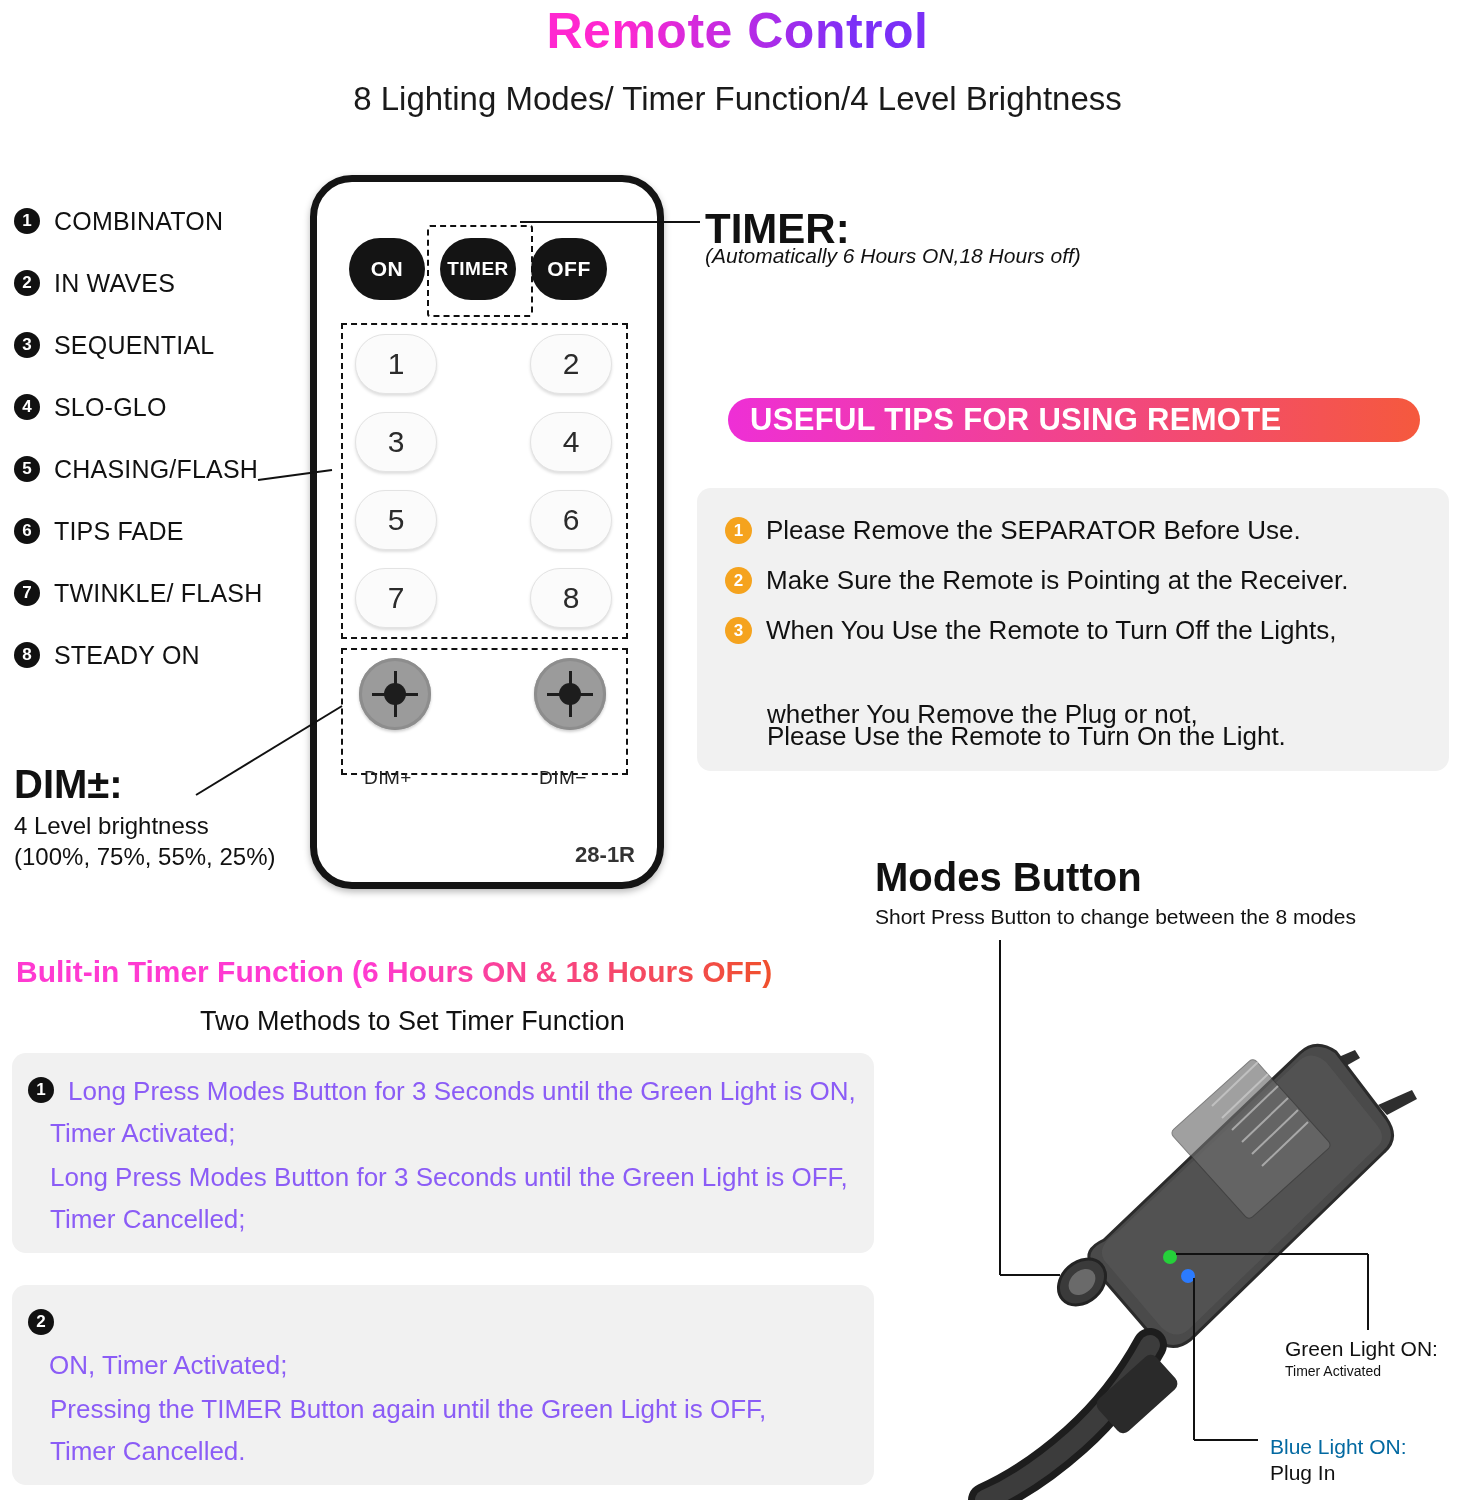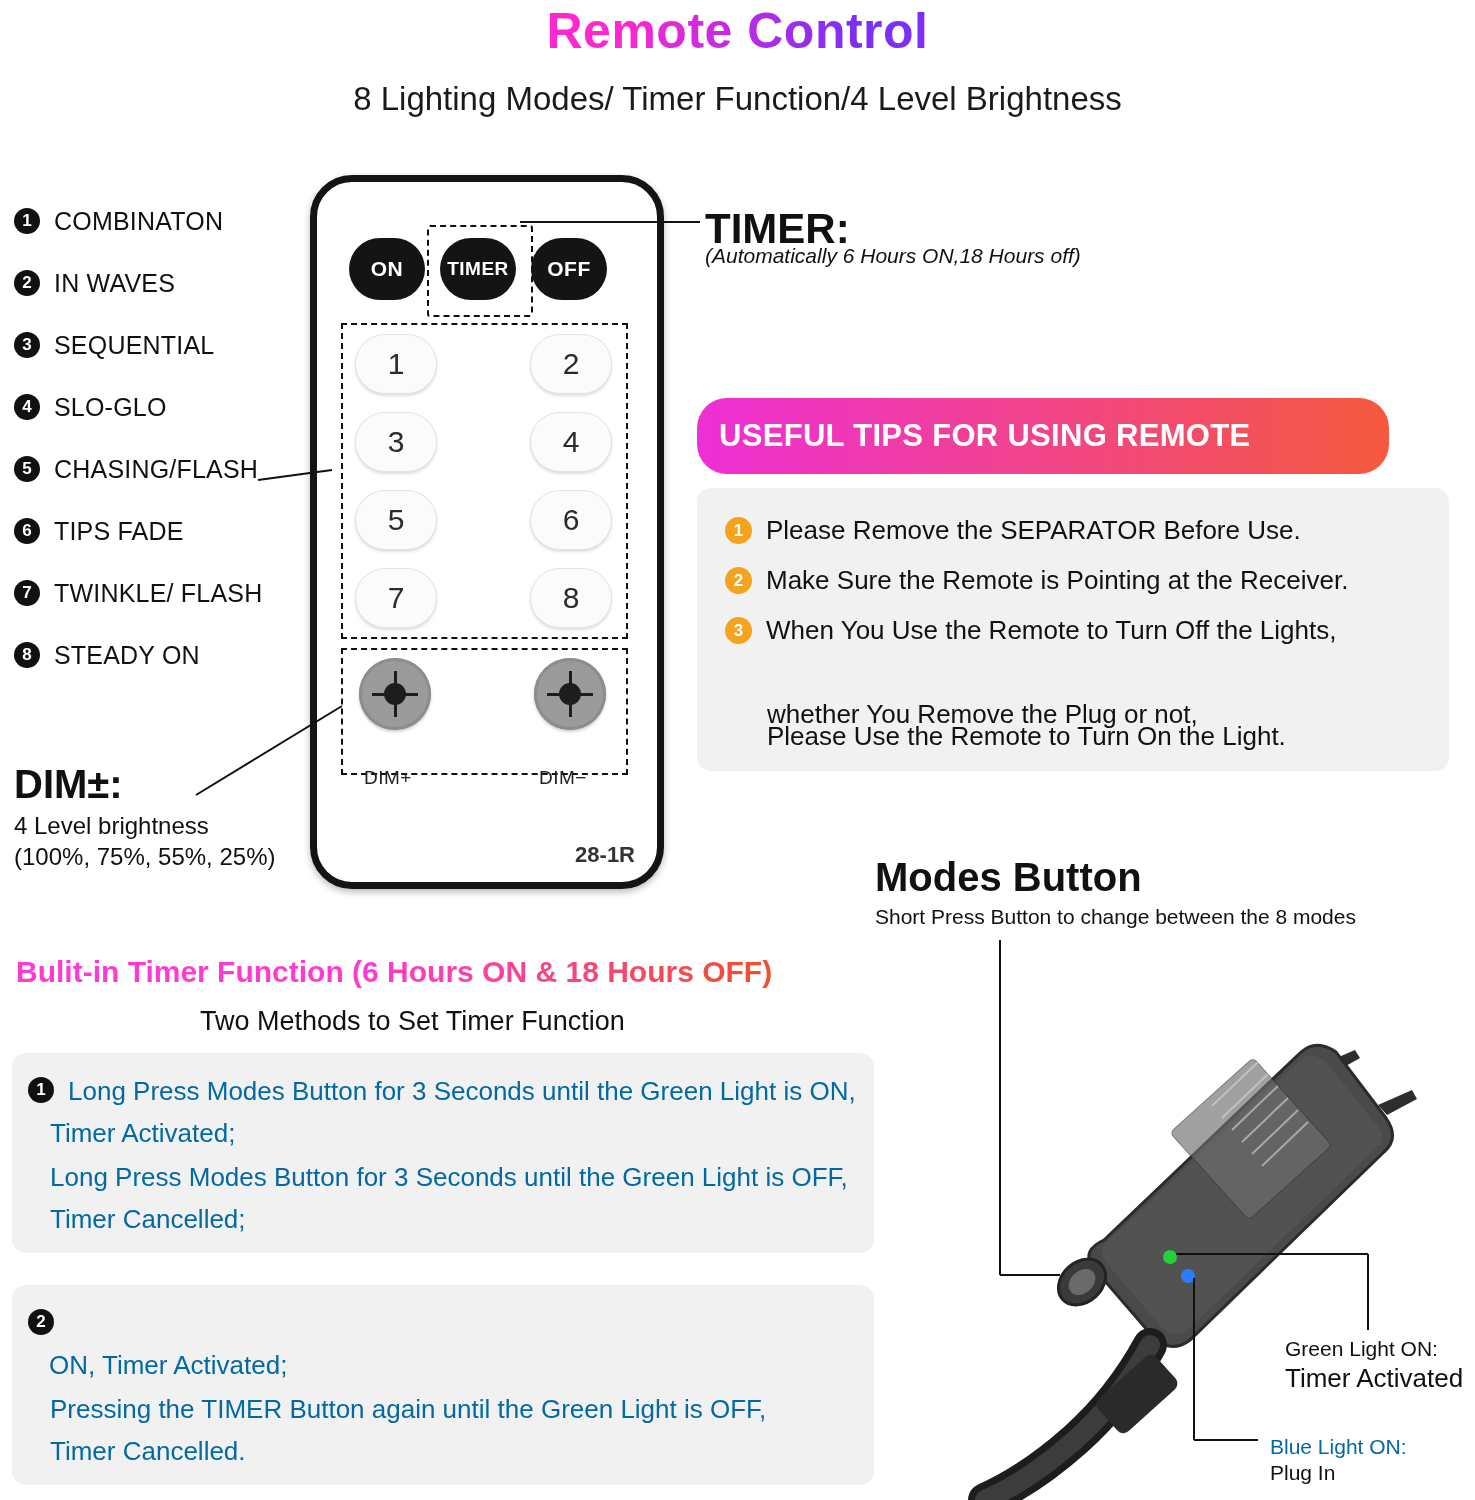--- a/index.html
+++ b/index.html
@@ -152,22 +152,22 @@
     top: 205px; left: 705px;
     font-size: 42px; font-weight: bold; color: #111;
   }
   #timer-sub {
     top: 244px; left: 705px;
     font-size: 21px; color: #111; font-style: italic;
   }
 
   
   #tips-banner {
-    top: 398px; left: 697px;
-    width: 692px; height: 76px;
+    top: 398px; left: 728px;
+    width: 692px; height: 44px;
     border-radius: 30px;
     background: linear-gradient(90deg, #ee2fd6 0%, #f5593d 100%);
     display: flex; align-items: center;
   }
   #tips-banner span {
     color: #fff;
     font-size: 31px;
     font-weight: bold;
     margin-left: 22px;
     letter-spacing: 0.3px;
@@ -217,28 +217,28 @@
     width: 862px; height: 200px;
     background: #f1f1f1; border-radius: 14px;
   }
   .tf-badge {
     width: 26px; height: 26px; border-radius: 50%;
     background: #111; color: #fff;
     font-size: 17px; font-weight: bold;
     display: flex; align-items: center; justify-content: center;
     flex: none;
   }
-  .tf-text { font-size: 26px; color: #0369a1; line-height: 1.5; }
+  .tf-text { font-size: 26px; color: #8b5cf6; line-height: 1.5; }
 
   
   #mb-title { top: 855px; left: 875px; font-size: 40px; font-weight: bold; color: #111; }
   #mb-sub { top: 905px; left: 875px; font-size: 21px; color: #111; }
 
   #green-l1 { top: 1337px; left: 1285px; font-size: 21px; color: #111; text-align: center; }
-  #green-l2 { top: 1363px; left: 1285px; font-size: 26px; color: #111; }
+  #green-l2 { top: 1363px; left: 1285px; font-size: 14px; color: #111; }
   #blue-l1 { top: 1435px; left: 1270px; font-size: 21px; color: #0369a1; }
   #blue-l2 { top: 1461px; left: 1270px; font-size: 21px; color: #111; }
 
   svg.overlay { position: absolute; top: 0; left: 0; width: 1475px; height: 1500px; pointer-events: none; }
 </style>
 </head>
 <body>
 
 <div class="abs" id="title">Remote Control</div>
 <div class="abs" id="subtitle">8 Lighting Modes/ Timer Function/4 Level Brightness</div>

